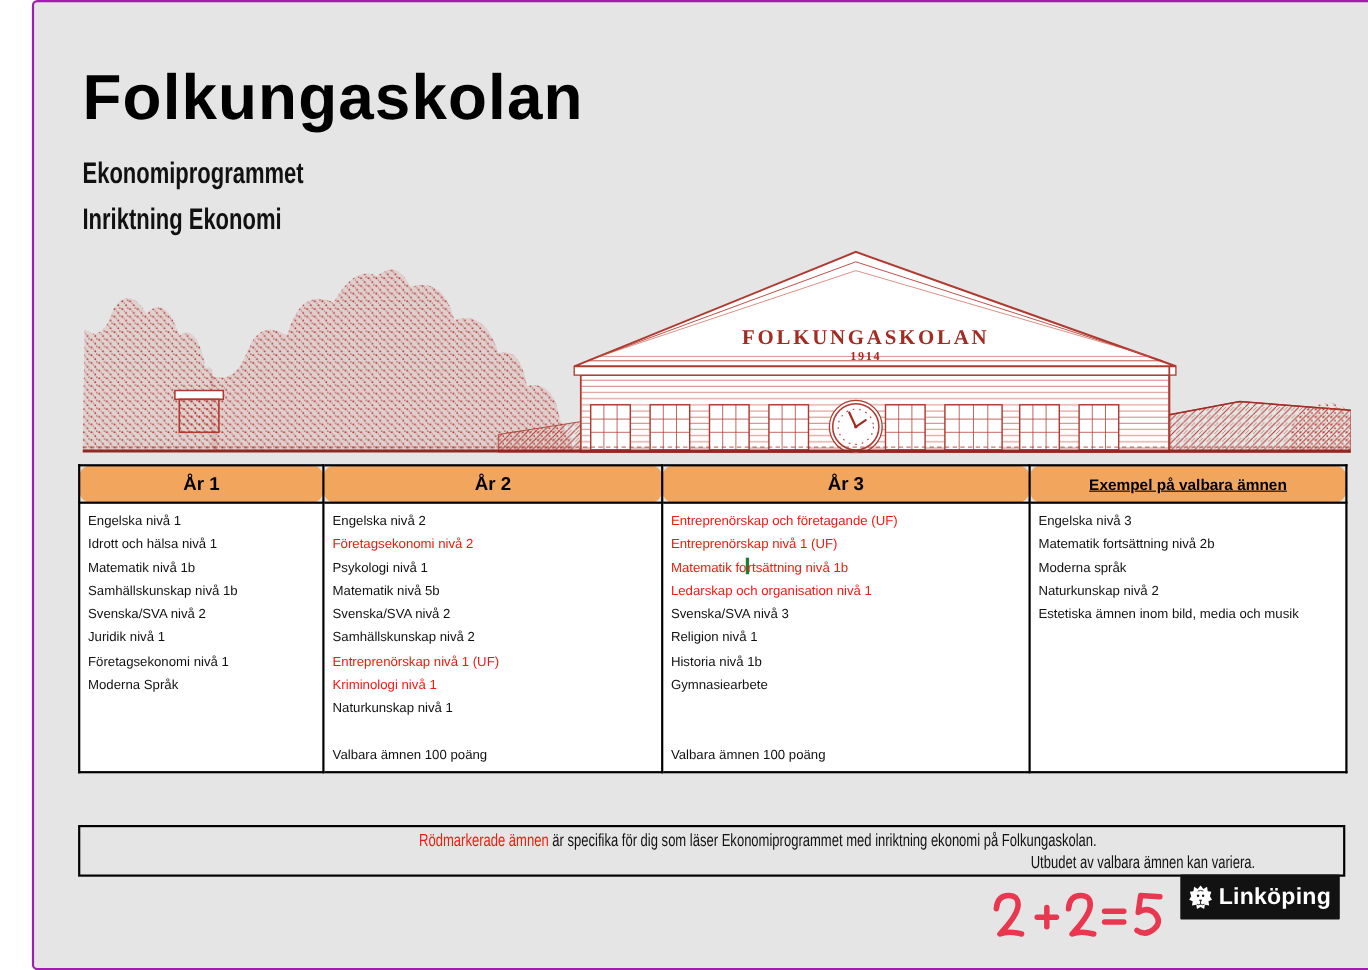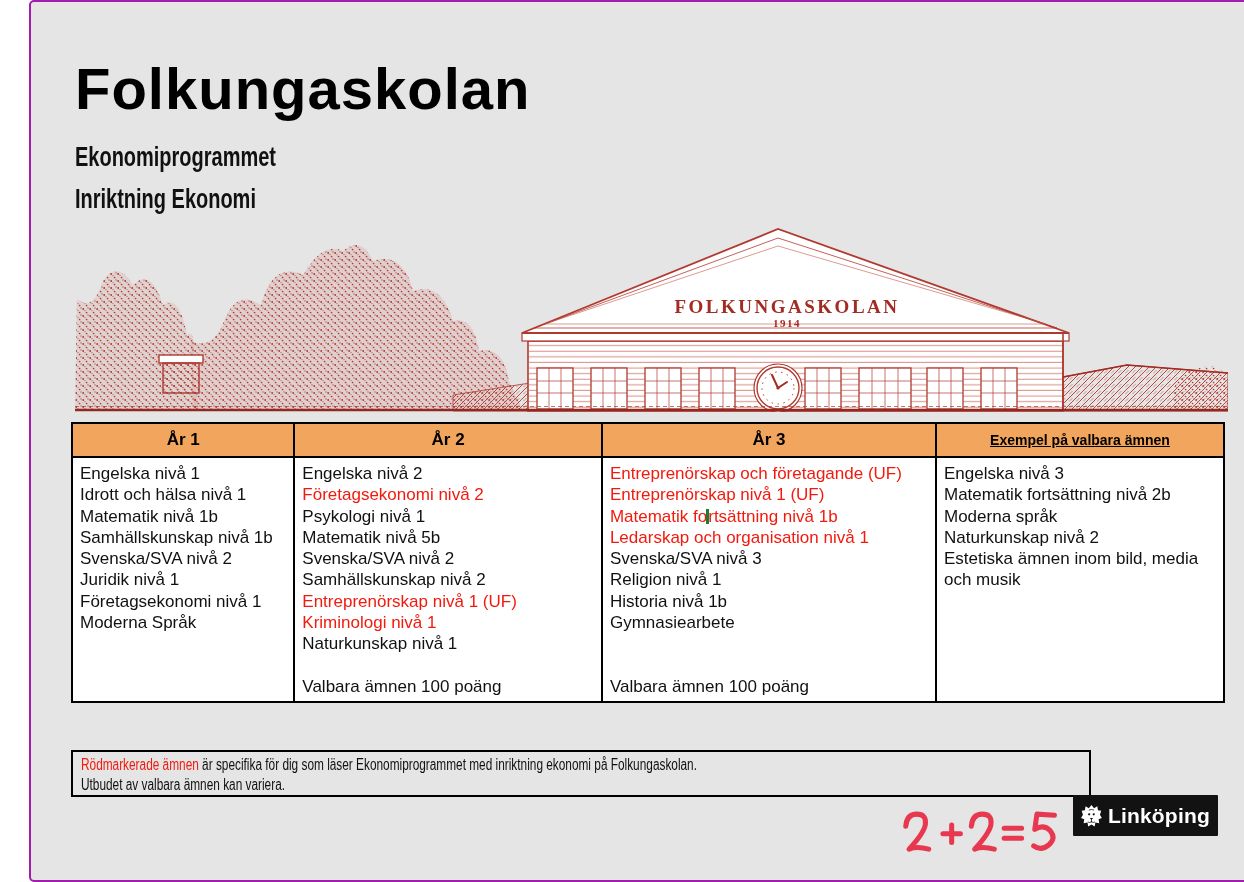--- a/index.html
+++ b/index.html
@@ -32,41 +32,41 @@
 
   .illustration{position:absolute;left:44px;top:221px;width:1153px;height:189px;}
 
   table.curriculum{
     position:absolute;left:40px;top:420px;width:1154px;
     border-collapse:collapse;table-layout:fixed;
   }
   table.curriculum th,table.curriculum td{border:2px solid #000;}
   table.curriculum th{
     background:var(--header_orange);height:34px;font-size:17px;font-weight:bold;color:#000;
-    text-align:center;vertical-align:middle;
+    text-align:center;vertical-align:middle;border-radius:11px;
   }
   table.curriculum th.col3{font-size:14px;text-decoration:underline;}
   col.c0{width:19.3%;} col.c1{width:26.7%;} col.c2{width:29.0%;} col.c3{width:25.0%;}
   tr.body-row td{
     background:#fff;vertical-align:top;height:196px;
-    padding:5px 8px 4px 7px;font-size:17px;color:#111;
+    padding:5px 8px 4px 7px;font-size:12px;color:#111;
   }
   .course{line-height:21.3px;white-space:normal;}
   .course.red{color:var(--course_red);}
   .caret{
     display:inline-block;width:3px;height:15px;background:var(--caret_green);
     vertical-align:-2px;margin:0 -1px;
   }
   tr.points-row td{
     background:var(--header_orange);height:34px;text-align:center;vertical-align:middle;
     font-size:17px;font-weight:bold;color:#000;
   }
   .note-box{
-    position:absolute;left:40px;top:748px;width:1020px;height:47px;
-    border:2px solid #000;padding:3px 8px;font-size:16px;color:#111;line-height:20px;
+    position:absolute;left:40px;top:748px;width:1152px;height:47px;
+    border:2px solid #000;padding:3px 8px;font-size:16px;color:#111;line-height:20px;text-align:right;
   }
   .note-line{display:block;}
   .note-red{color:var(--course_red);}
 
   .equation{position:absolute;left:866px;top:806px;width:164px;height:56px;}
   .logo{
     position:absolute;left:1042px;top:793px;width:145px;height:41px;
     background:var(--logo_bg);display:flex;align-items:center;gap:6px;
     padding:0 8px;border-radius:1px;
   }

